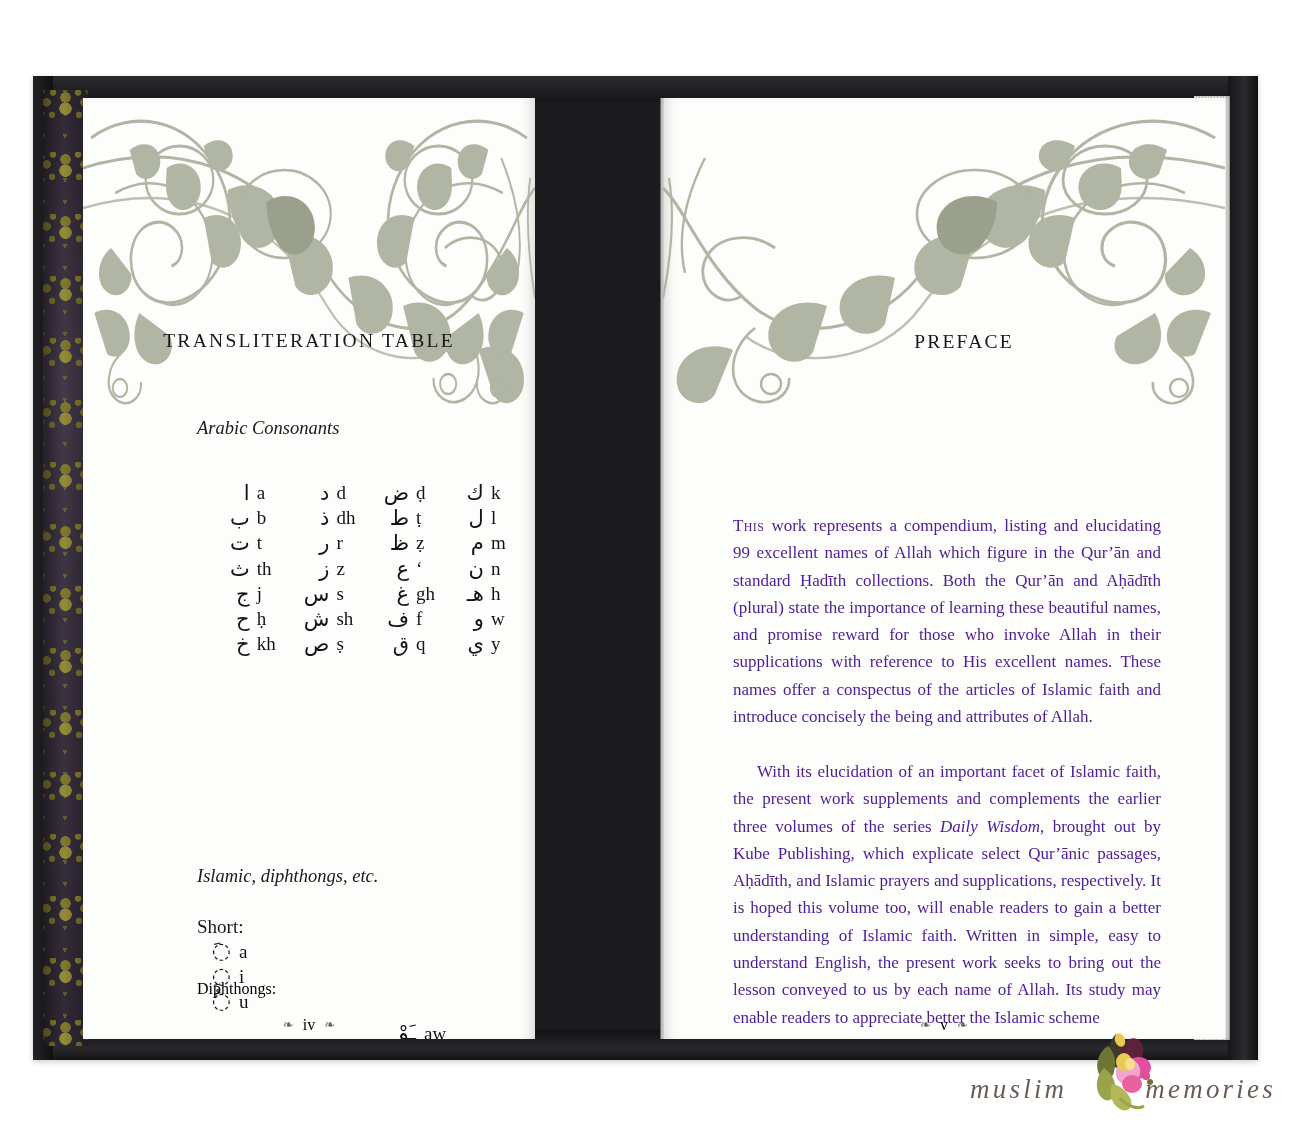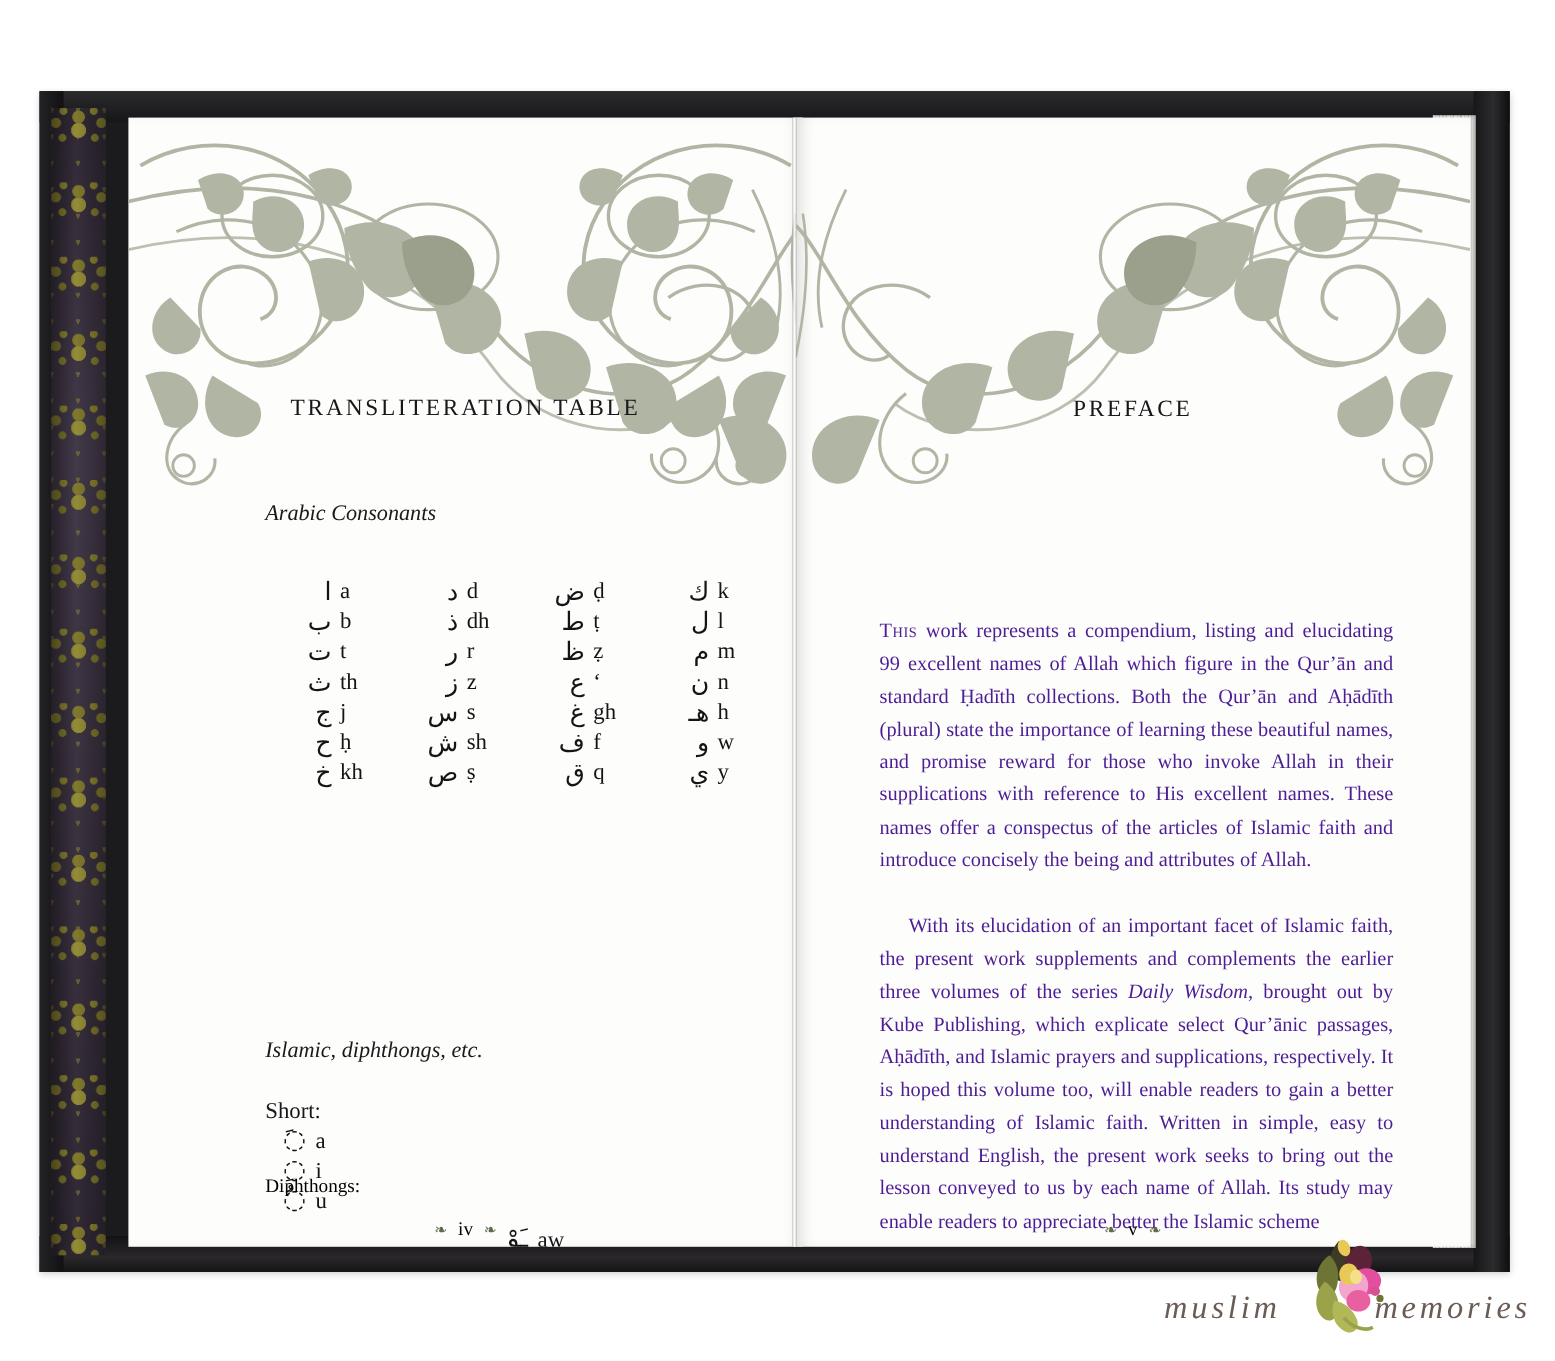--- a/index.html
+++ b/index.html
@@ -89,21 +89,21 @@
   }
 
   
   .page {
     position: absolute;
     top: 22px;
     height: 941px;
     background: #fdfdfb;
     overflow: hidden;
   }
-  .page.left  { left: 74px;  width: 562px; box-shadow: inset -10px 0 14px -8px rgba(0,0,0,.18); padding-left: 22px; }
+  .page.left  { left: 50px;  width: 452px; box-shadow: inset -10px 0 14px -8px rgba(0,0,0,.18); padding-left: 22px; }
   .page.right { left: 630px; width: 562px; box-shadow: inset 10px 0 14px -8px rgba(0,0,0,.18); }
 
   .gutter {
     position: absolute;
     left: 627px; top: 22px;
     width: 4px; height: 941px;
     background: linear-gradient(90deg, rgba(120,120,120,.35), rgba(255,255,255,.9) 50%, rgba(120,120,120,.35));
   }
 
   
@@ -119,21 +119,21 @@
   
   .page-head {
     position: absolute;
     top: 232px; left: 0; width: 100%;
     text-align: center;
     font-size: 19.5px;
     letter-spacing: 2.3px;
     color: #18181a;
     font-variant: small-caps;
   }
-  .page.right .page-head { top: 233px; letter-spacing: 2.2px; }
+  .page.right .page-head { top: 233px; letter-spacing: 2.2px; margin-left: 20px; }
 
   .body-area { position: absolute; left: 0; top: 0; width: 100%; height: 100%; }
 
   
   .lp-label {
     position: absolute;
     left: 114px;
     font-style: italic;
     font-size: 18.5px;
     color: #1a1a1c;

